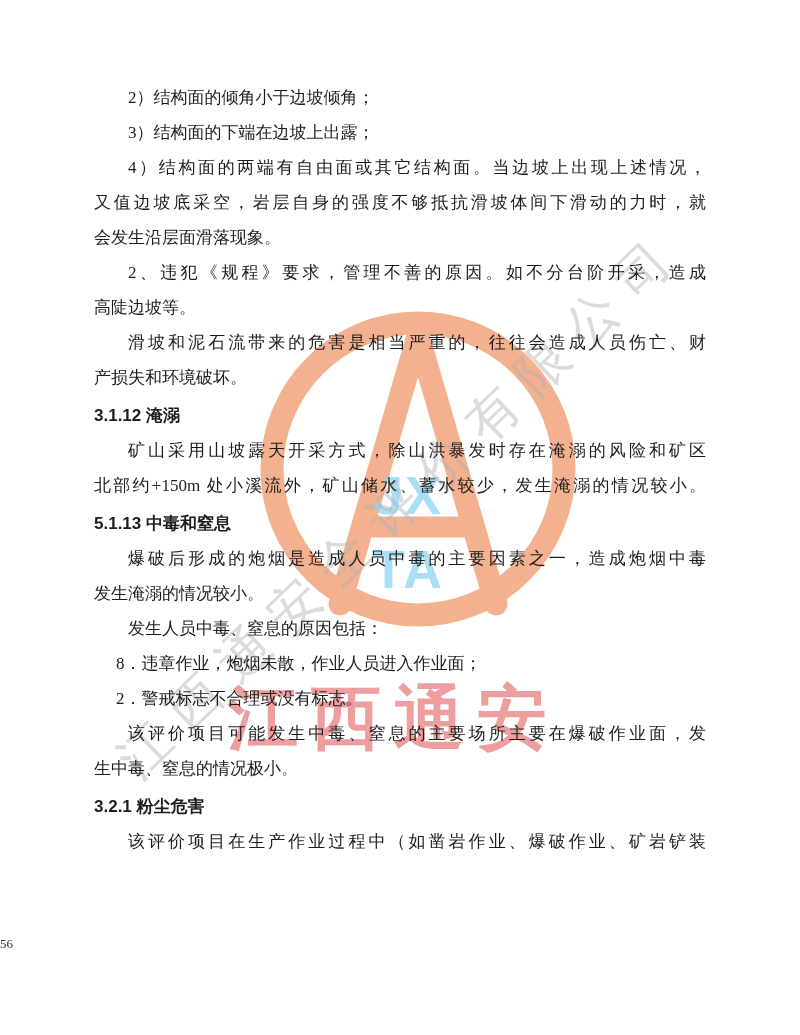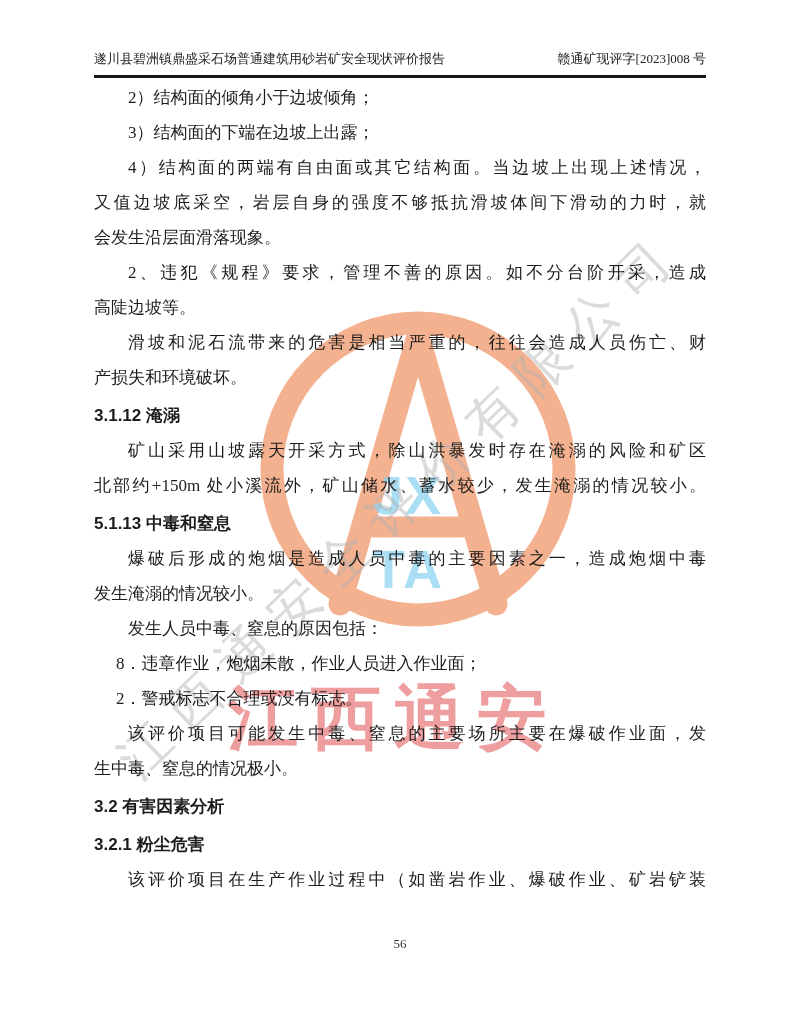--- a/index.html
+++ b/index.html
@@ -83,21 +83,21 @@
   .line.heading {
     font-family: "Liberation Sans", "DejaVu Sans", sans-serif;
     font-weight: bold;
     margin-top: 3px;
   }
 
   
   #page-number {
     position: absolute;
     left: 0; right: 0; top: 936px;
-    text-align: center;
+    text-align: left;
     font-size: 13px;
     color: #333;
     z-index: 3;
   }
 </style>
 </head>
 <body>
 
 <div id="page">
 
@@ -109,27 +109,20 @@
 
   <div id="wm-letters" class="wm">
     <div>JX</div>
     <div>TA</div>
   </div>
 
   <div id="wm-diagonal" class="wm">江西通安全评价有限公司</div>
 
   <div id="wm-red" class="wm">江西通安</div>
 
-  <div id="header">
-    <div class="header-row">
-      <span>遂川县碧洲镇鼎盛采石场普通建筑用砂岩矿安全现状评价报告</span>
-      <span>赣通矿现评字[2023]008 号</span>
-    </div>
-    <div class="header-rule"></div>
-  </div>
 
   <div id="content">
       <div class="line indent">2）结构面的倾角小于边坡倾角；</div>
       <div class="line indent">3）结构面的下端在边坡上出露；</div>
       <div class="line indent j">4）结构面的两端有自由面或其它结构面。当边坡上出现上述情况，</div>
       <div class="line j">又值边坡底采空，岩层自身的强度不够抵抗滑坡体间下滑动的力时，就</div>
       <div class="line">会发生沿层面滑落现象。</div>
       <div class="line indent j">2、违犯《规程》要求，管理不善的原因。如不分台阶开采，造成</div>
       <div class="line">高陡边坡等。</div>
       <div class="line indent j">滑坡和泥石流带来的危害是相当严重的，往往会造成人员伤亡、财</div>
@@ -138,20 +131,19 @@
       <div class="line indent j">矿山采用山坡露天开采方式，除山洪暴发时存在淹溺的风险和矿区</div>
       <div class="line j">北部约+150m 处小溪流外，矿山储水、蓄水较少，发生淹溺的情况较小。</div>
       <div class="line heading">5.1.13 中毒和窒息</div>
       <div class="line indent j">爆破后形成的炮烟是造成人员中毒的主要因素之一，造成炮烟中毒</div>
       <div class="line">发生淹溺的情况较小。</div>
       <div class="line indent">发生人员中毒、窒息的原因包括：</div>
       <div class="line item">8．违章作业，炮烟未散，作业人员进入作业面；</div>
       <div class="line item">2．警戒标志不合理或没有标志。</div>
       <div class="line indent j">该评价项目可能发生中毒、窒息的主要场所主要在爆破作业面，发</div>
       <div class="line">生中毒、窒息的情况极小。</div>
-      <div class="line heading">3.2 有害因素分析</div>
       <div class="line heading">3.2.1 粉尘危害</div>
       <div class="line indent j">该评价项目在生产作业过程中（如凿岩作业、爆破作业、矿岩铲装</div>
     </div>
 
   <div id="page-number">56</div>
 
 </div>
 
 </body></html>

